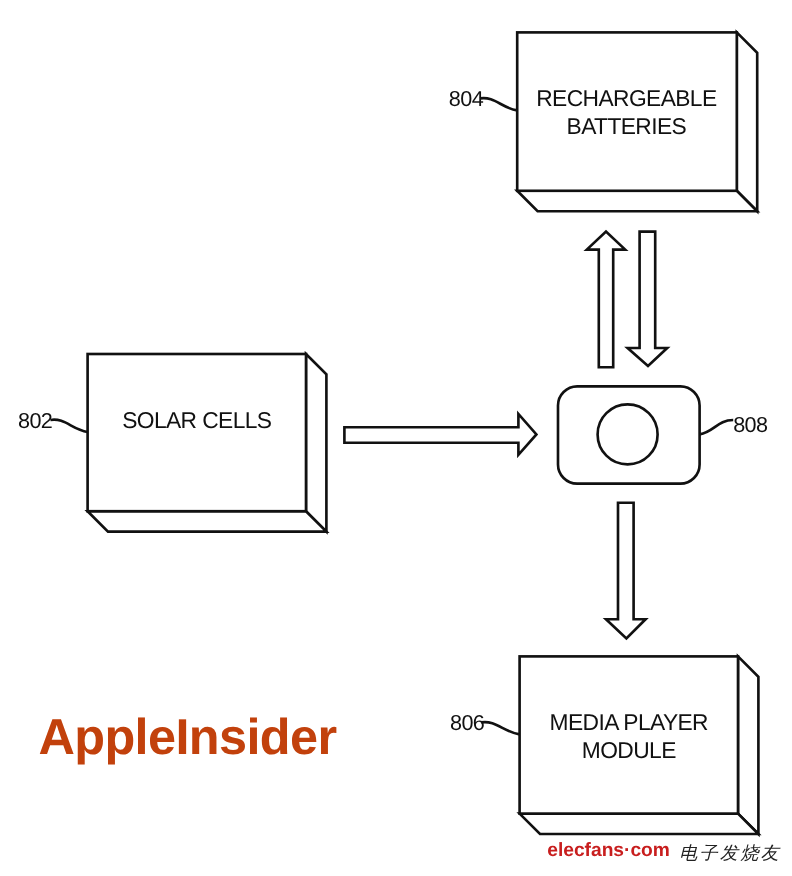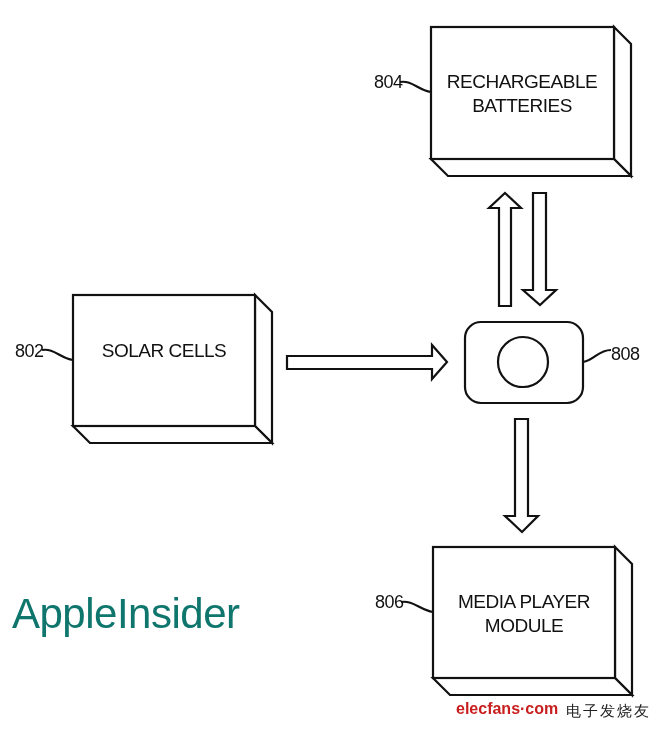--- a/index.html
+++ b/index.html
@@ -2,23 +2,23 @@
 <html><head>
 <meta charset="utf-8">
 <style>
   html, body { margin:0; padding:0; background:#ffffff; }
   body { width:660px; height:730px; position:relative; overflow:hidden; font-family:"Liberation Sans", sans-serif; }
   svg { position:absolute; left:0; top:0; }
   .stroke { fill:none; stroke:#111; stroke-width:2.2; stroke-linejoin:round; }
   .face { fill:#fff; stroke:#111; stroke-width:2.2; }
   .lbl { font-family:"Liberation Sans", sans-serif; font-size:19px; fill:#111; text-anchor:middle; letter-spacing:-0.5px; }
   .ref { font-family:"Liberation Sans", sans-serif; font-size:18px; fill:#111; letter-spacing:-0.5px; }
-  .wm { position:absolute; left:12px; top:590px; font-family:"Liberation Sans", sans-serif; font-weight:normal; font-size:42px; color:#0f766e; letter-spacing:-0.5px; }
+  .wm { position:absolute; left:32px; top:590px; font-family:"Liberation Sans", sans-serif; font-weight:bold; font-size:42px; color:#c2410c; letter-spacing:-0.5px; }
   .elec { position:absolute; left:456px; top:700px; font-family:"Liberation Sans", sans-serif; font-size:16px; font-weight:bold; color:#c81e1e; }
-  .elec-cn { position:absolute; left:566px; top:702px; font-family:"DejaVu Serif", serif; font-size:15px; color:#222; letter-spacing:2px; }
+  .elec-cn { position:absolute; left:566px; top:702px; font-family:"DejaVu Serif", serif; font-size:15px; color:#222; letter-spacing:2px; font-style:italic; }
 </style>
 </head>
 <body>
 
 <svg width="660" height="730" viewBox="0 0 660 730">
 
   <g>
     <polygon class="face" points="431,157 490,157 490,157 431,157"></polygon>
     <polygon class="face" points="614,27 631,44 631,176 614,159"></polygon>
     <polygon class="face" points="431,159 614,159 631,176 448,176"></polygon>

